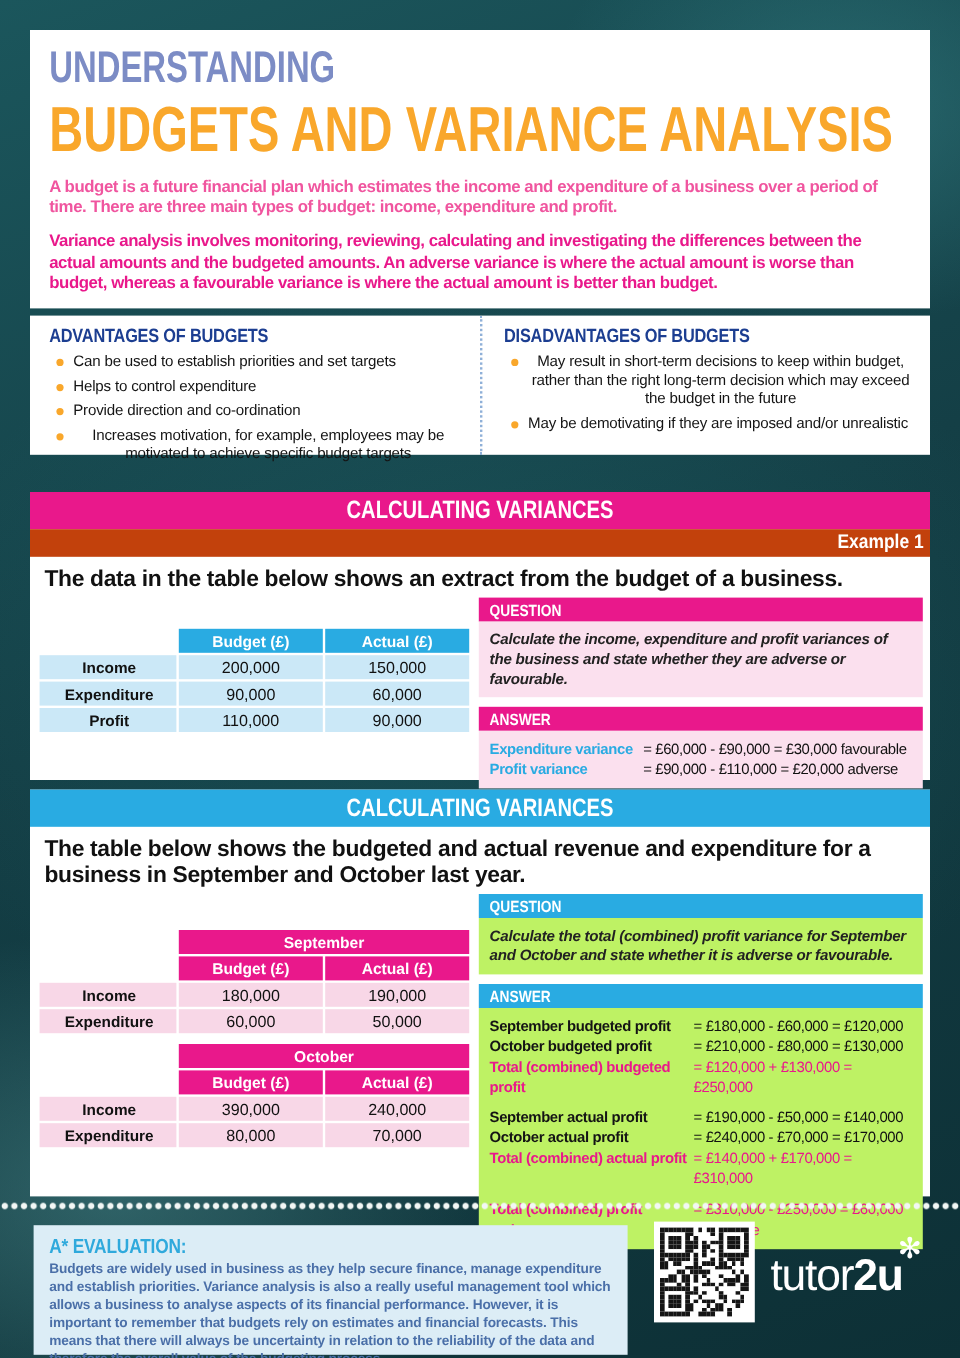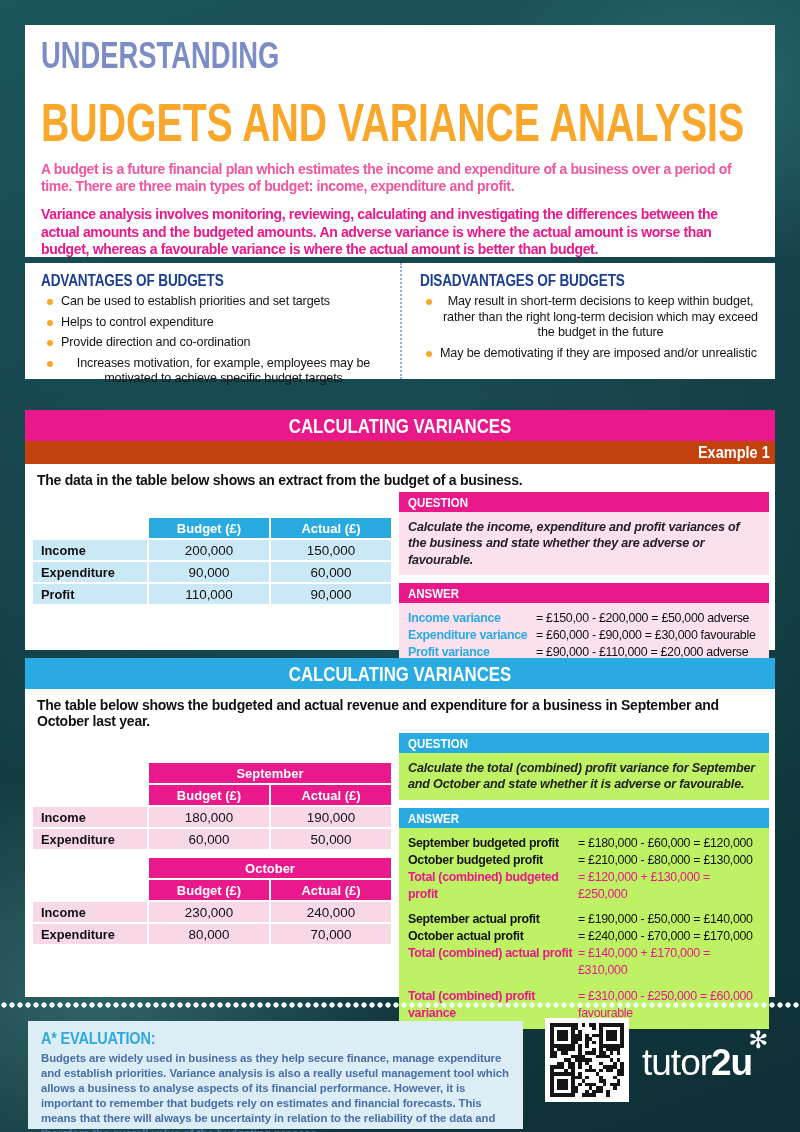--- a/index.html
+++ b/index.html
@@ -14,21 +14,21 @@
       radial-gradient(ellipse 700px 500px at 50% 50%, rgba(35,110,115,0.35), transparent 70%),
       linear-gradient(160deg, #1b565c 0%, #143f46 45%, #0d3036 100%);
   }
   .box { position:absolute; background:#fff; }
   .cond { display:inline-block; transform:scaleX(0.74); transform-origin:0 50%; white-space:nowrap; }
   .cond-c { display:inline-block; transform:scaleX(0.8); transform-origin:50% 50%; white-space:nowrap; }
 
   
   #title-box { left:25px; top:25px; width:750px; height:232px; padding:12px 16px 10px; }
   .kicker { font-size:37px; font-weight:bold; color:#7c8cc5; line-height:1.05; }
-  .big-title { font-size:53px; font-weight:bold; color:#f9a72b; line-height:1.02; margin-top:20px; }
+  .big-title { font-size:53px; font-weight:bold; color:#f9a72b; line-height:1.02; margin-top:6px; }
   .intro { font-weight:bold; font-size:14px; letter-spacing:-0.35px; line-height:1.23; margin-top:11px; }
   .intro.p1 { color:#f0559f; }
   .intro.p2 { color:#e9188b; }
 
   
   #advdis-box { left:25px; top:263px; width:750px; height:116px; display:flex; }
   .advcol { width:50%; padding:9px 14px 8px 16px; }
   .advcol.right { border-left:2px dotted #8fb0d8; padding-left:18px; }
   .adv-title { font-size:16px; font-weight:bold; color:#1c3e91; letter-spacing:-0.2px; margin-bottom:4px; }
   ul.blist { list-style:none; }
@@ -38,32 +38,32 @@
 
   
   #ex1-box { left:25px; top:410px; width:750px; height:240px; }
   #ex2-box { left:25px; top:658px; width:750px; height:339px; }
   .banner { height:31px; display:flex; align-items:center; justify-content:center;
             color:#fff; font-size:21px; font-weight:bold; }
   .band   { height:23px; display:flex; align-items:center; justify-content:center;
             color:#fff; font-size:16.5px; font-weight:bold; }
   .banner.pink { background:#e9188b; } .band.pink { background:#c2410c;justify-content:flex-end; }
   .banner.blue { background:#29abe2; } .band.blue { background:#4fc0e8; }
-  .ex-intro { padding:8px 12px 4px; font-size:14px; font-weight:bold; color:#111; letter-spacing:-0.25px; }
+  .ex-intro { padding:8px 12px 4px; font-size:19px; font-weight:bold; color:#111; letter-spacing:-0.25px; }
   .ex-content { display:flex; padding:0 6px 0 6px; }
   .left-col  { flex:0 0 366px; }
   .right-col { flex:1; margin-left:2px; }
 
   
   table.tbl { border-collapse:separate; border-spacing:2px; margin-left:0; }
   table.tbl th, table.tbl td { height:20px; font-size:13px; padding:1px 6px; }
   table.tbl th { color:#fff; font-weight:bold; text-align:center; width:120px; }
   table.tbl th.blank { background:transparent; width:114px; }
   table.tbl td { text-align:center; color:#111; font-size:13.4px; }
-  table.tbl td.stub { text-align:left; font-weight:bold; padding-left:8px; font-size:12.8px; }
+  table.tbl td.stub { text-align:center; font-weight:bold; padding-left:8px; font-size:12.8px; }
   .tbl.bluetbl th { background:#29abe2; }
   .tbl.bluetbl td { background:#cbe8f7; }
   .tbl.pinktbl th { background:#e9188b; }
   .tbl.pinktbl td { background:#f8d7e7; }
   .tbl1 { margin-top:24px; }
   .tbl-sept { margin-top:28px; }
   .tbl-oct  { margin-top:5px; }
 
   
   .qa-header { color:#fff; font-weight:bold; font-size:13.5px; padding:3px 9px 2px; }
@@ -182,24 +182,20 @@
       </div>
       <div class="right-col">
         <div class="qa-header pink"><span class="cond" style="transform:scaleX(0.85)">QUESTION</span></div>
         <div class="qa-body pinkpale">
           <div class="q-text">Calculate the income, expenditure and profit variances of the business and state whether they are adverse or favourable.</div>
         </div>
         <div class="qa-gap"></div>
         <div class="qa-header pink"><span class="cond" style="transform:scaleX(0.85)">ANSWER</span></div>
         <div class="qa-body pinkpale">
           <div class="ans-row">
-              <span class="ans-label">Income variance</span>
-              <span class="ans-formula">= £150,00 - £200,000 = £50,000 adverse</span>
-            </div>
-          <div class="ans-row">
               <span class="ans-label">Expenditure variance</span>
               <span class="ans-formula">= £60,000 - £90,000 = £30,000 favourable</span>
             </div>
           <div class="ans-row">
               <span class="ans-label">Profit variance</span>
               <span class="ans-formula">= £90,000 - £110,000 = £20,000 adverse</span>
             </div>
         </div>
       </div>
     </div>
@@ -241,21 +237,21 @@
             <th class="blank"></th>
             <th colspan="2">October</th>
           </tr>
           <tr>
             <th class="blank"></th>
             <th>Budget (£)</th>
             <th>Actual (£)</th>
           </tr>
           <tr>
             <td class="stub">Income</td>
-            <td>230,000</td>
+            <td>390,000</td>
             <td>240,000</td>
           </tr>
           <tr>
             <td class="stub">Expenditure</td>
             <td>80,000</td>
             <td>70,000</td>
           </tr>
         </tbody>
           </table>
       </div>

